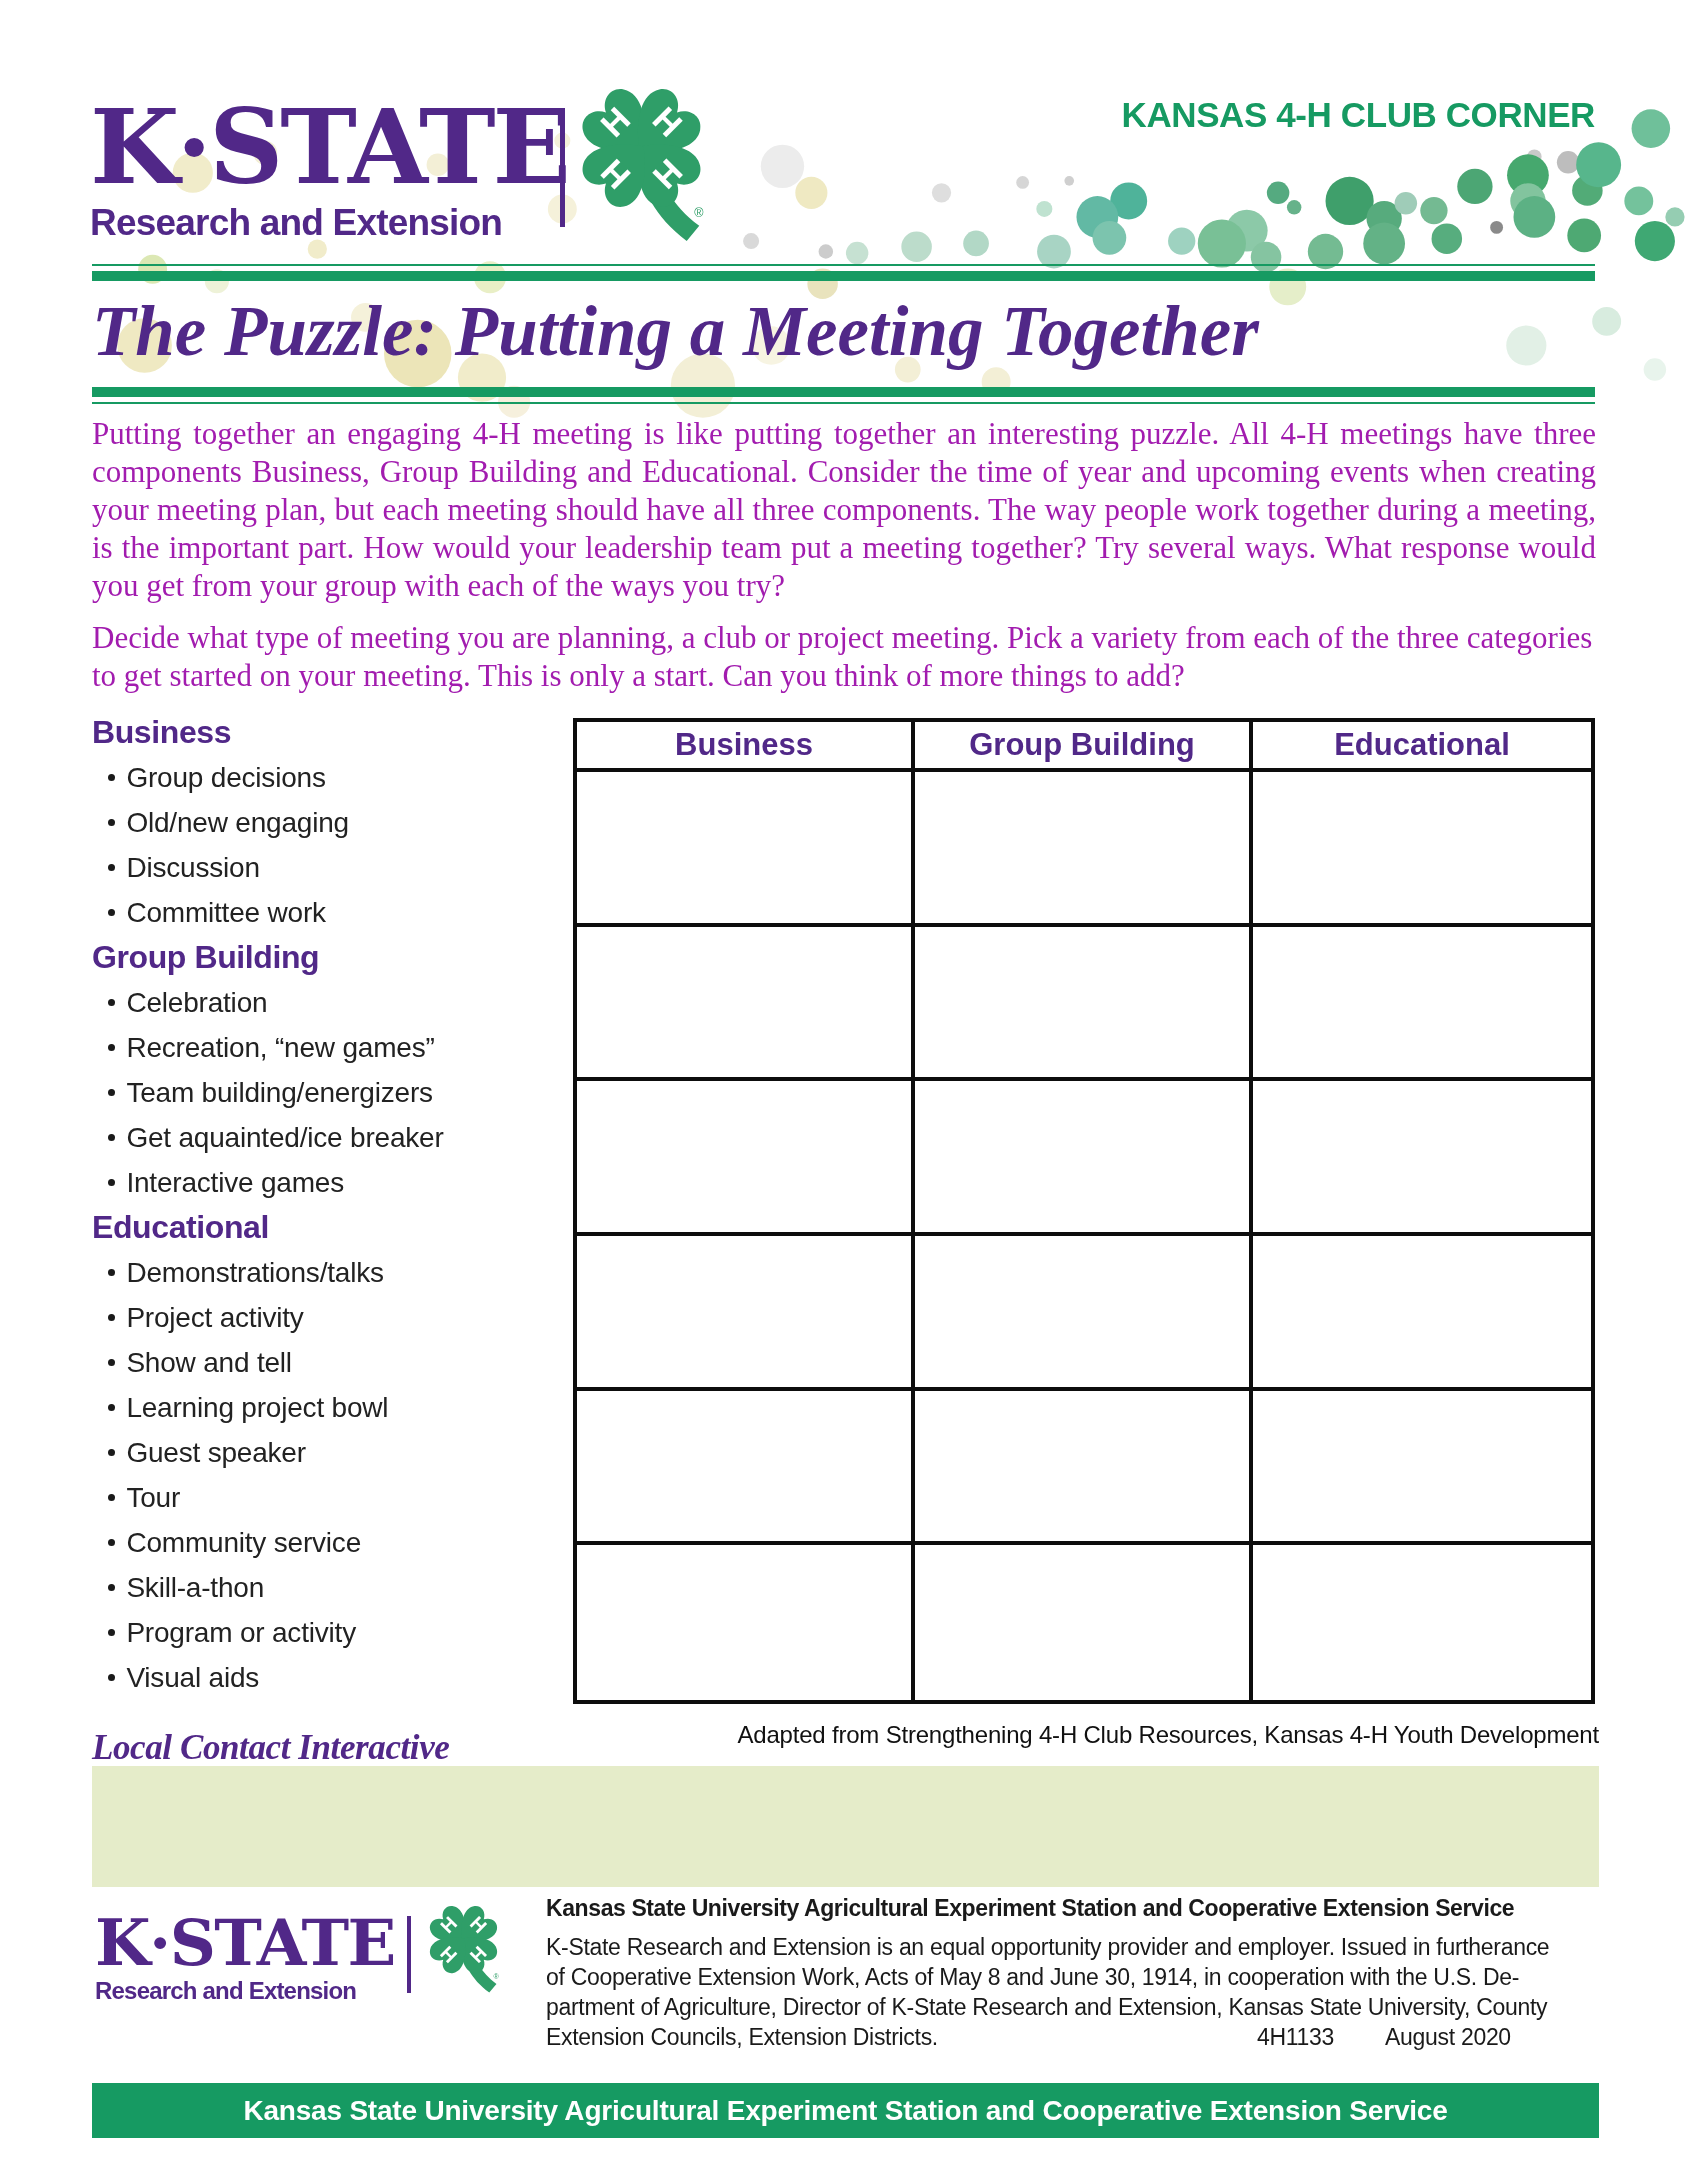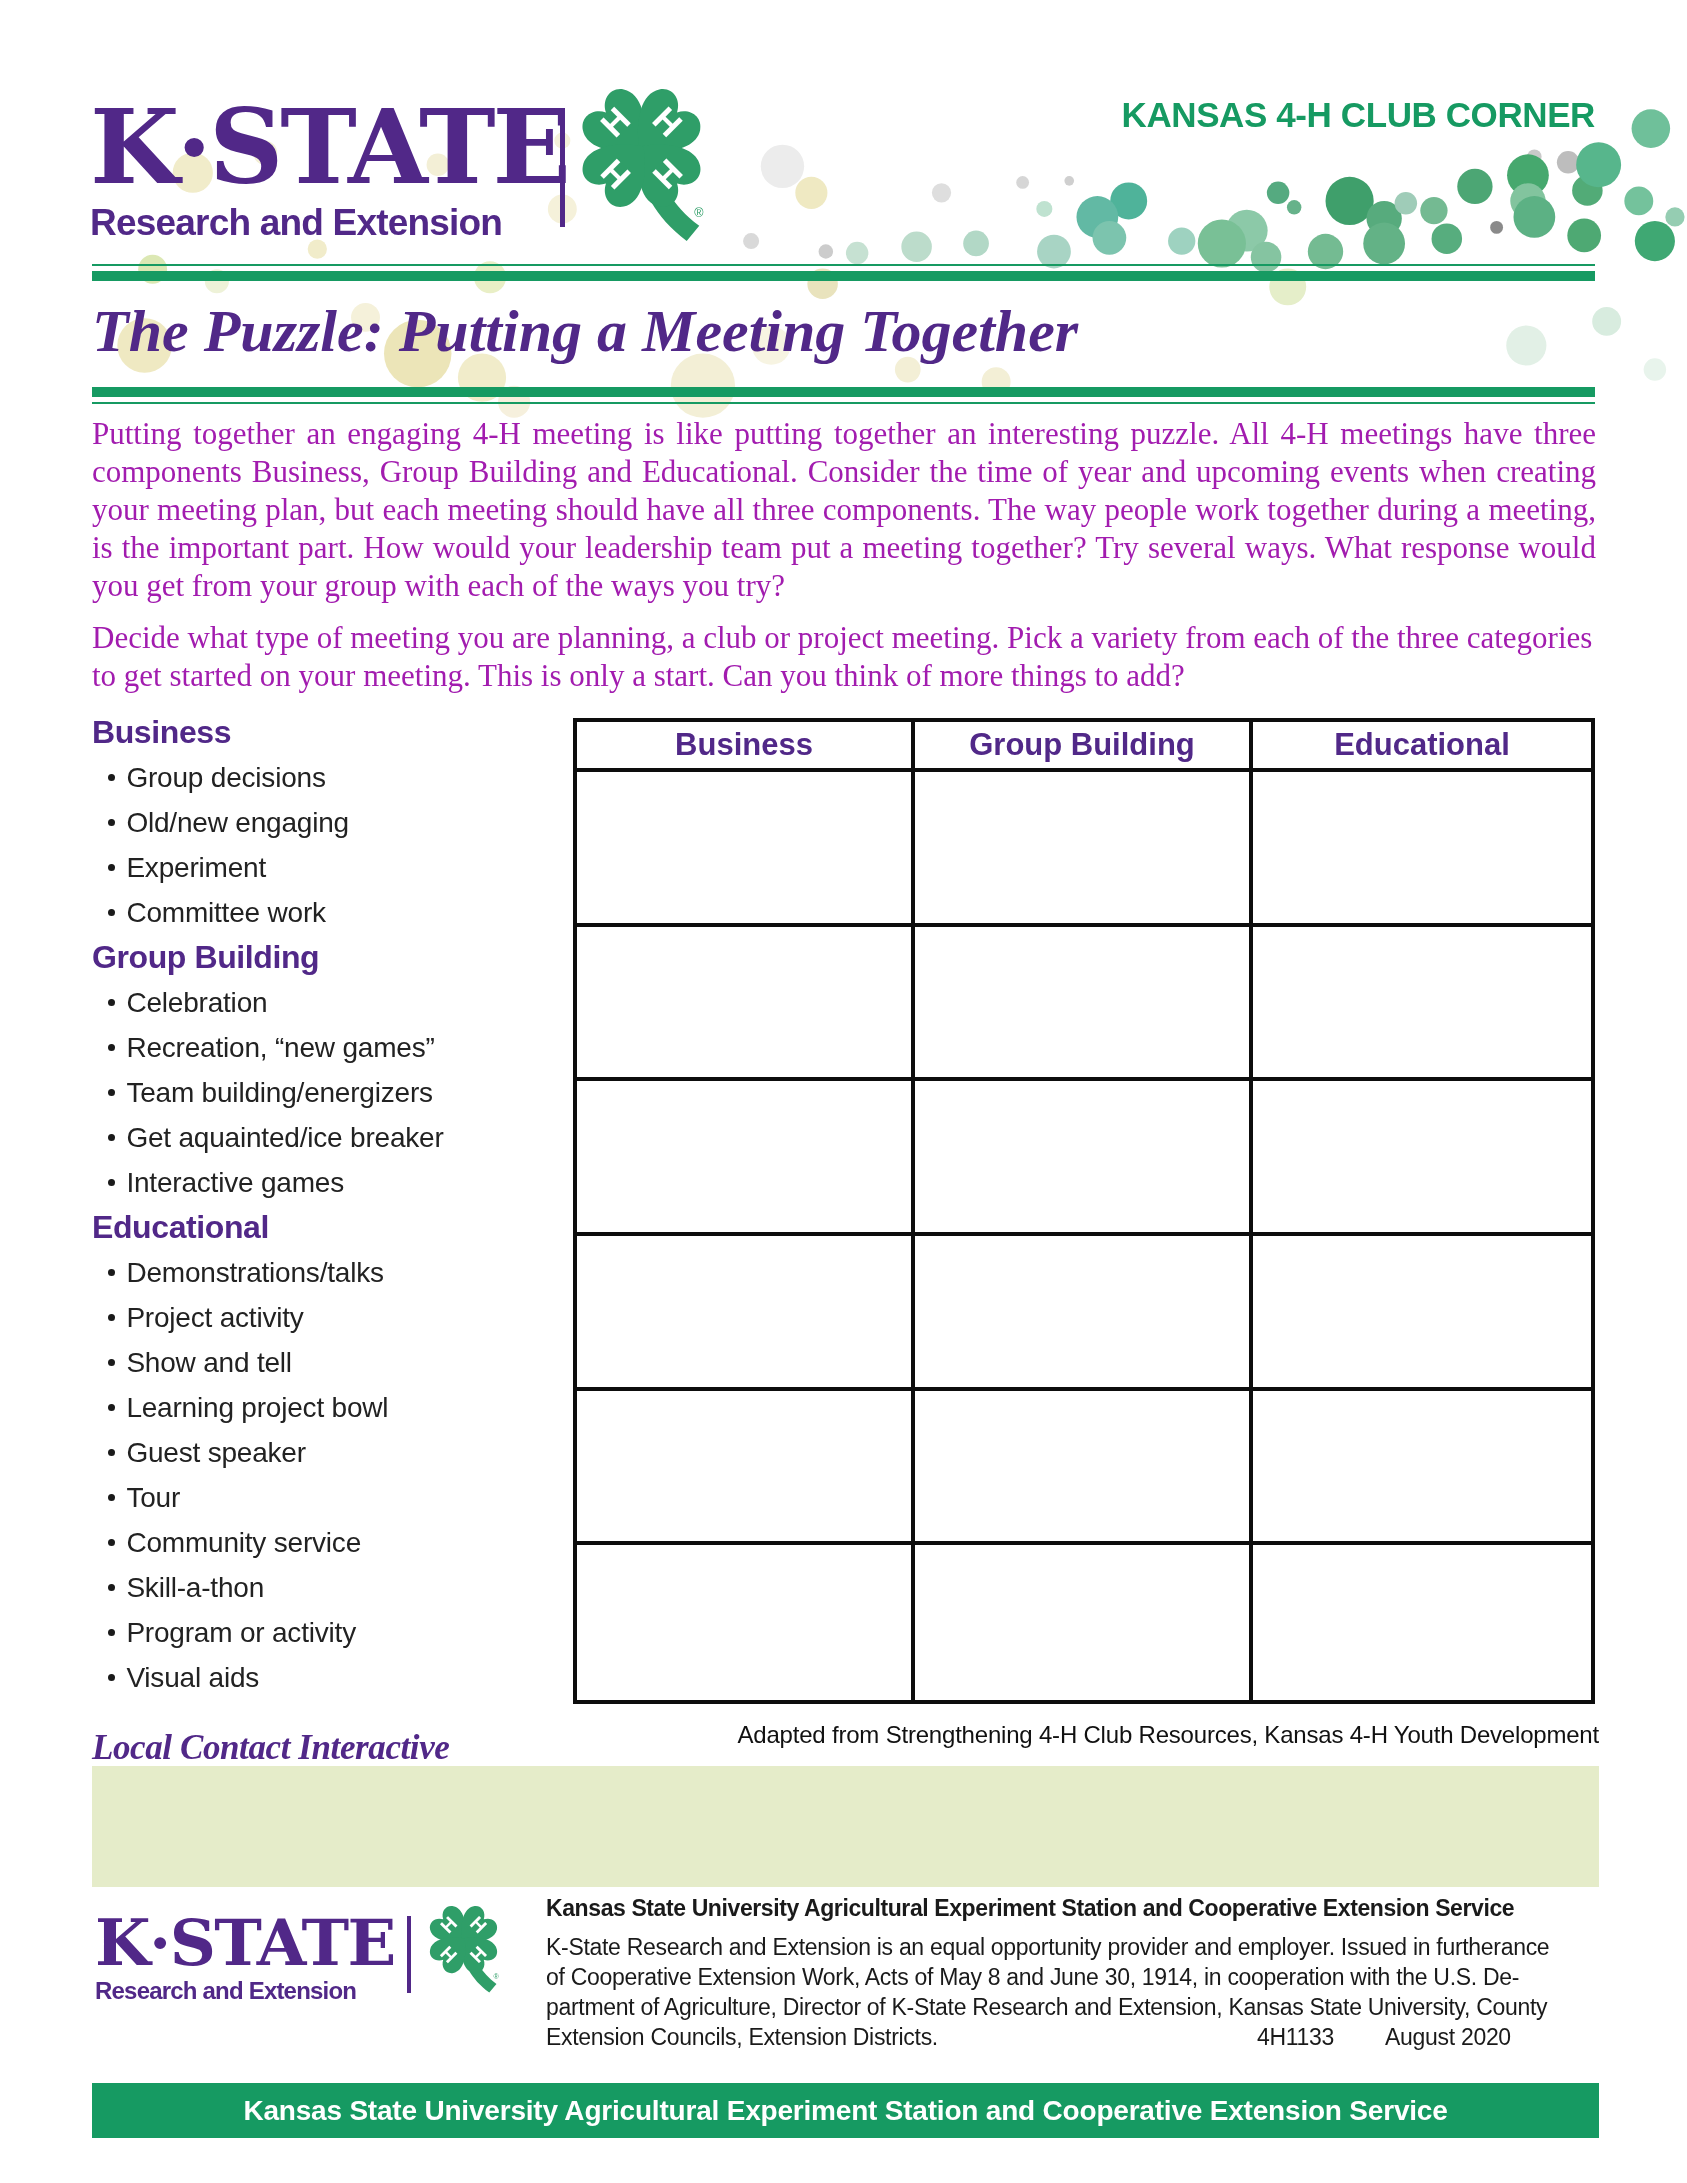--- a/index.html
+++ b/index.html
@@ -14,21 +14,21 @@
   .wordmark{font-family:"DejaVu Serif",serif;font-weight:bold;color:#512888;letter-spacing:-3.2px;line-height:1;}
   .tagline{font-family:"Liberation Sans",sans-serif;font-weight:bold;color:#512888;letter-spacing:-0.8px;line-height:1;}
   .logo-div{background:#512888;}
   .corner-title{font-weight:bold;color:#169a62;font-size:35px;letter-spacing:-0.4px;white-space:nowrap;}
 
   
   .grule{background:#169a62;}
 
   
   .page-title{font-family:"Liberation Serif",serif;font-style:italic;font-weight:bold;
-              color:#512888;font-size:60px;line-height:87px;white-space:nowrap;}
+              color:#512888;font-size:71px;line-height:87px;white-space:nowrap;}
 
   
   .intro{font-family:"Liberation Serif",serif;font-size:31px;line-height:38px;color:#a21caf;}
   .intro p{margin:0 0 13.7px 0;}
   .intro p.just{text-align:justify;}
 
   
   .side-row{height:45px;display:flex;align-items:center;}
   .side-head{font-size:32px;font-weight:bold;color:#512888;letter-spacing:-0.4px;}
   .side-item{font-size:28px;color:#222;letter-spacing:-0.2px;}
@@ -187,21 +187,21 @@
     <div class="side-row">
         <span class="blt"></span>
         <span class="side-item">Group decisions</span>
       </div>
     <div class="side-row">
         <span class="blt"></span>
         <span class="side-item">Old/new engaging</span>
       </div>
     <div class="side-row">
         <span class="blt"></span>
-        <span class="side-item">Experiment</span>
+        <span class="side-item">Discussion</span>
       </div>
     <div class="side-row">
         <span class="blt"></span>
         <span class="side-item">Committee work</span>
       </div>
 
     <div class="side-row">
       <span class="side-head">Group Building</span>
       </div>
     <div class="side-row">

